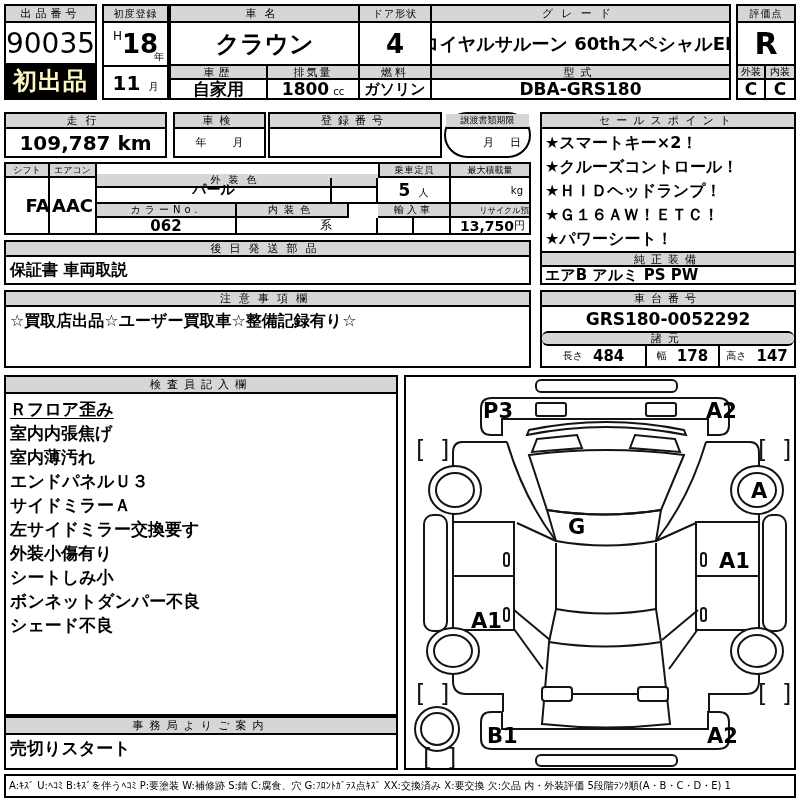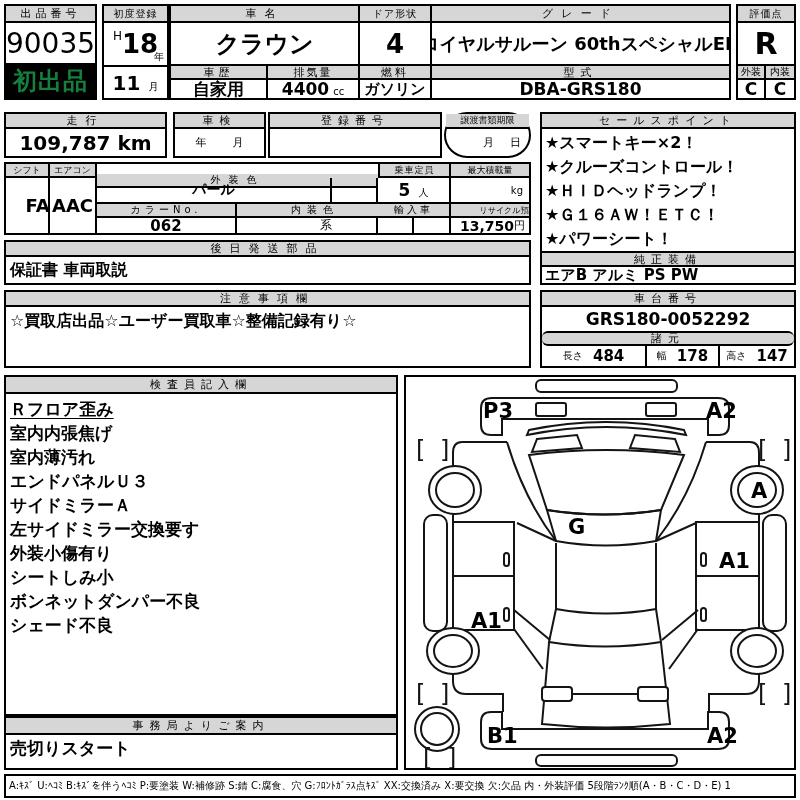--- a/index.html
+++ b/index.html
@@ -8,21 +8,21 @@
   .b{position:absolute;border:2px solid #000;background:#fff;box-sizing:border-box;}
   .c{position:absolute;box-sizing:border-box;display:flex;align-items:center;justify-content:center;
      white-space:nowrap;overflow:hidden;}
   .h{background:#d6d6d6;font-size:11px;font-weight:normal;}
   .bb{border-bottom:2px solid #000;}
   .br{border-right:2px solid #000;}
   .bt{border-top:2px solid #000;}
   .v{font-weight:bold;}
   .left{justify-content:flex-start;}
   .right{justify-content:flex-end;}
-  .blackband{background:#000;color:#15803d;}
+  .blackband{background:#000;color:#fef9c3;}
   .notes div{font-size:17px;font-weight:bold;line-height:24px;}
   .notes .ul{text-decoration:underline;text-underline-offset:3px;}
   .sales-items div{font-size:16px;font-weight:bold;line-height:24px;}
   svg text{font-family:"DejaVu Sans","Liberation Sans",sans-serif;}
 </style>
 </head>
 <body>
 
 <div id="sheet">
 
@@ -51,21 +51,21 @@
     <div class="c h bb" style="left:261px;top:0;right:0;height:17px;letter-spacing:8px;">グレード</div>
     <div class="c v br" style="left:0;top:17px;width:189px;height:41px;font-size:24px;">クラウン</div>
     <div class="c v br" style="left:189px;top:17px;width:72px;height:41px;font-size:26px;">4</div>
     <div class="c v" style="left:261px;top:17px;right:0;height:41px;font-size:18px;">ロイヤルサルーン 60thスペシャルED</div>
     <div class="c h bt bb br" style="left:0;top:58px;width:97px;height:16px;letter-spacing:4px;">車歴</div>
     <div class="c h bt bb br" style="left:97px;top:58px;width:92px;height:16px;letter-spacing:2px;">排気量</div>
     <div class="c h bt bb br" style="left:189px;top:58px;width:72px;height:16px;letter-spacing:3px;">燃料</div>
     <div class="c h bt bb" style="left:261px;top:58px;right:0;height:16px;letter-spacing:6px;">型式</div>
     <div class="c v br" style="left:0;top:74px;width:97px;bottom:0;font-size:17px;">自家用</div>
     <div class="c br" style="left:97px;top:74px;width:92px;bottom:0;">
-      <span class="v" style="font-size:17px;">4400</span>
+      <span class="v" style="font-size:17px;">1800</span>
       <span style="font-size:10px;margin-left:4px;margin-top:5px;">cc</span>
     </div>
     <div class="c v br" style="left:189px;top:74px;width:72px;bottom:0;font-size:15px;">ガソリン</div>
     <div class="c v" style="left:261px;top:74px;right:0;bottom:0;font-size:17px;">DBA-GRS180</div>
   </div>
 
   <div class="b" style="left:736px;top:4px;width:60px;height:96px;">
     <div class="c h bb" style="left:0;top:0;right:0;height:17px;font-size:10px;letter-spacing:1px;">評価点</div>
     <div class="c v" style="left:0;top:17px;right:0;height:41px;font-size:30px;">R</div>
     <div class="c h bt bb br" style="left:0;top:58px;width:28px;height:16px;font-size:10px;">外装</div>
@@ -109,21 +109,21 @@
 
     <div class="c v bb br" style="left:91px;top:14px;width:235px;height:26px;font-size:14px;">パール</div>
     <div class="c bb br" style="left:326px;top:14px;width:46px;height:26px;"></div>
     <div class="c bb br" style="left:372px;top:14px;width:73px;height:26px;">
       <span class="v" style="font-size:17px;">5</span>
       <span style="font-size:10px;margin-left:8px;margin-top:6px;">人</span>
     </div>
     <div class="c right bb" style="left:445px;top:14px;right:0;height:26px;font-size:10px;padding-right:6px;">kg</div>
 
     <div class="c h bb br" style="left:91px;top:40px;width:140px;height:14px;letter-spacing:4px;font-size:10px;">カラーNo.</div>
-    <div class="c h bb br" style="left:231px;top:40px;width:158px;height:14px;letter-spacing:6px;font-size:10px;">内装色</div>
+    <div class="c h bb br" style="left:231px;top:40px;width:112px;height:14px;letter-spacing:6px;font-size:10px;">内装色</div>
     <div class="c h bb br" style="left:372px;top:40px;width:73px;height:14px;letter-spacing:3px;font-size:10px;">輸入車</div>
     <div class="c h bb" style="left:445px;top:40px;right:0;height:14px;font-size:8px;padding-left:44px;">リサイクル預託金</div>
 
     <div class="c v br" style="left:91px;top:54px;width:140px;bottom:0;font-size:15px;">062</div>
     <div class="c right br" style="left:231px;top:54px;width:141px;bottom:0;font-size:12px;padding-right:44px;">系</div>
     <div class="c br" style="left:372px;top:54px;width:36px;bottom:0;"></div>
     <div class="c br" style="left:408px;top:54px;width:37px;bottom:0;"></div>
     <div class="c right" style="left:445px;top:54px;right:0;bottom:0;padding-right:4px;">
       <span class="v" style="font-size:14px;">13,750</span>
       <span style="font-size:11px;">円</span>

